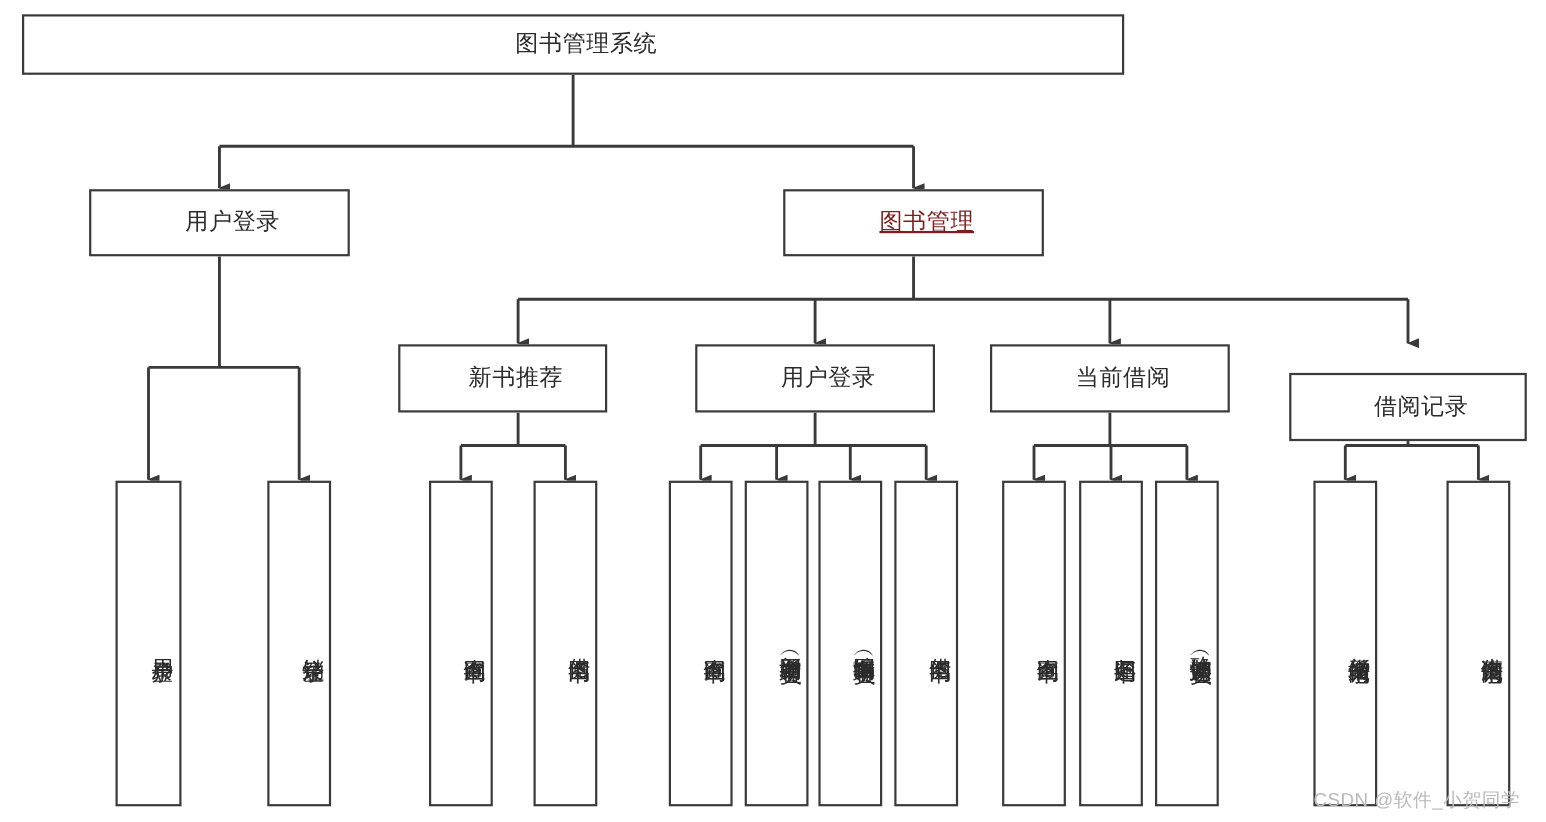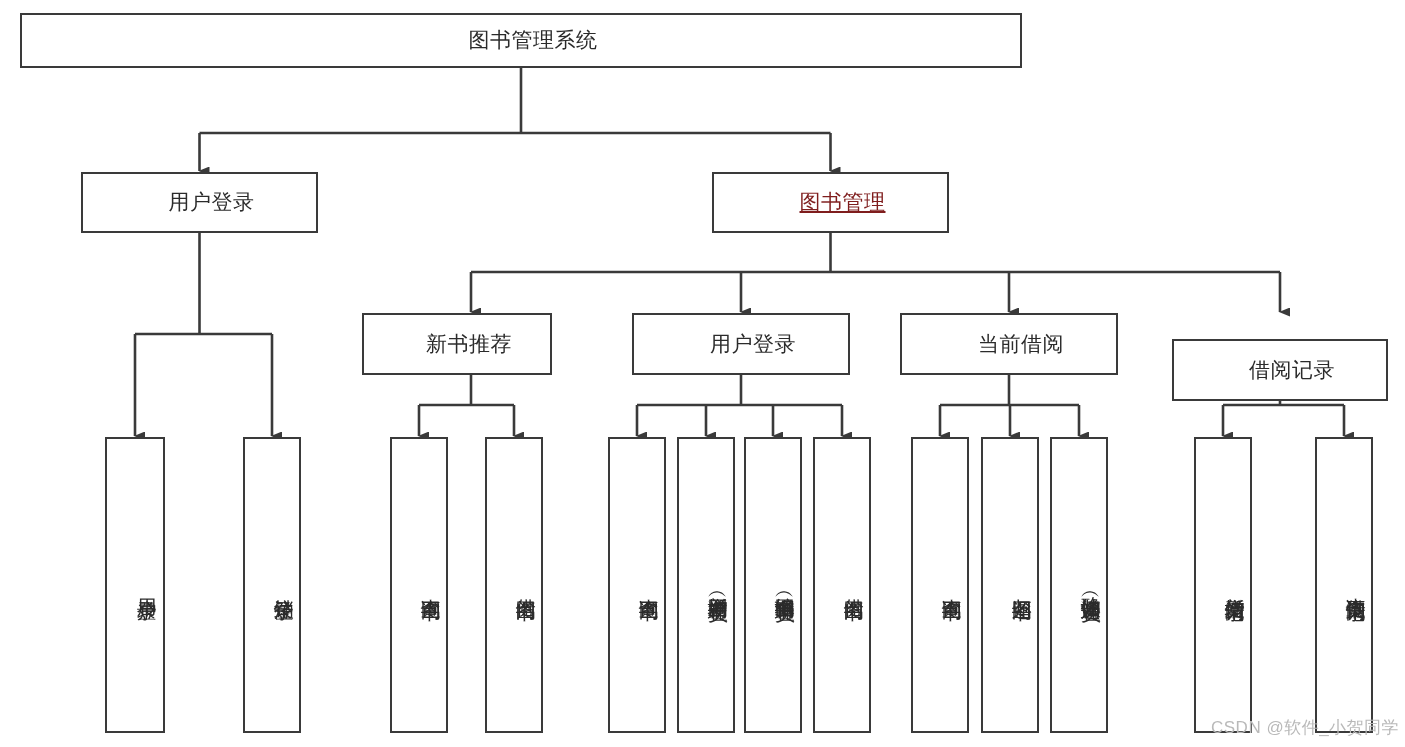--- a/index.html
+++ b/index.html
@@ -51,21 +51,20 @@
     line-height: 1.22;
     letter-spacing: 1px;
     max-height: 100%;
   }
   .watermark {
     position: absolute;
     color: #b9b9b9;
     font-size: 17px;
     white-space: nowrap;
     letter-spacing: 0.5px;
-    padding-left: 17px;
   }
 </style>
 </head>
 <body>
 
 <div id="diagram-root">
   <svg class="connector-layer" viewBox="0 0 1405 747" xmlns="http://www.w3.org/2000/svg">
     <defs>
       <marker id="arrowhead" markerWidth="9" markerHeight="11" refX="4.5" refY="10" orient="auto" markerUnits="userSpaceOnUse">
         <path d="M0,0 L9,0 L4.5,11 Z" fill="#3a3a3a"></path>

